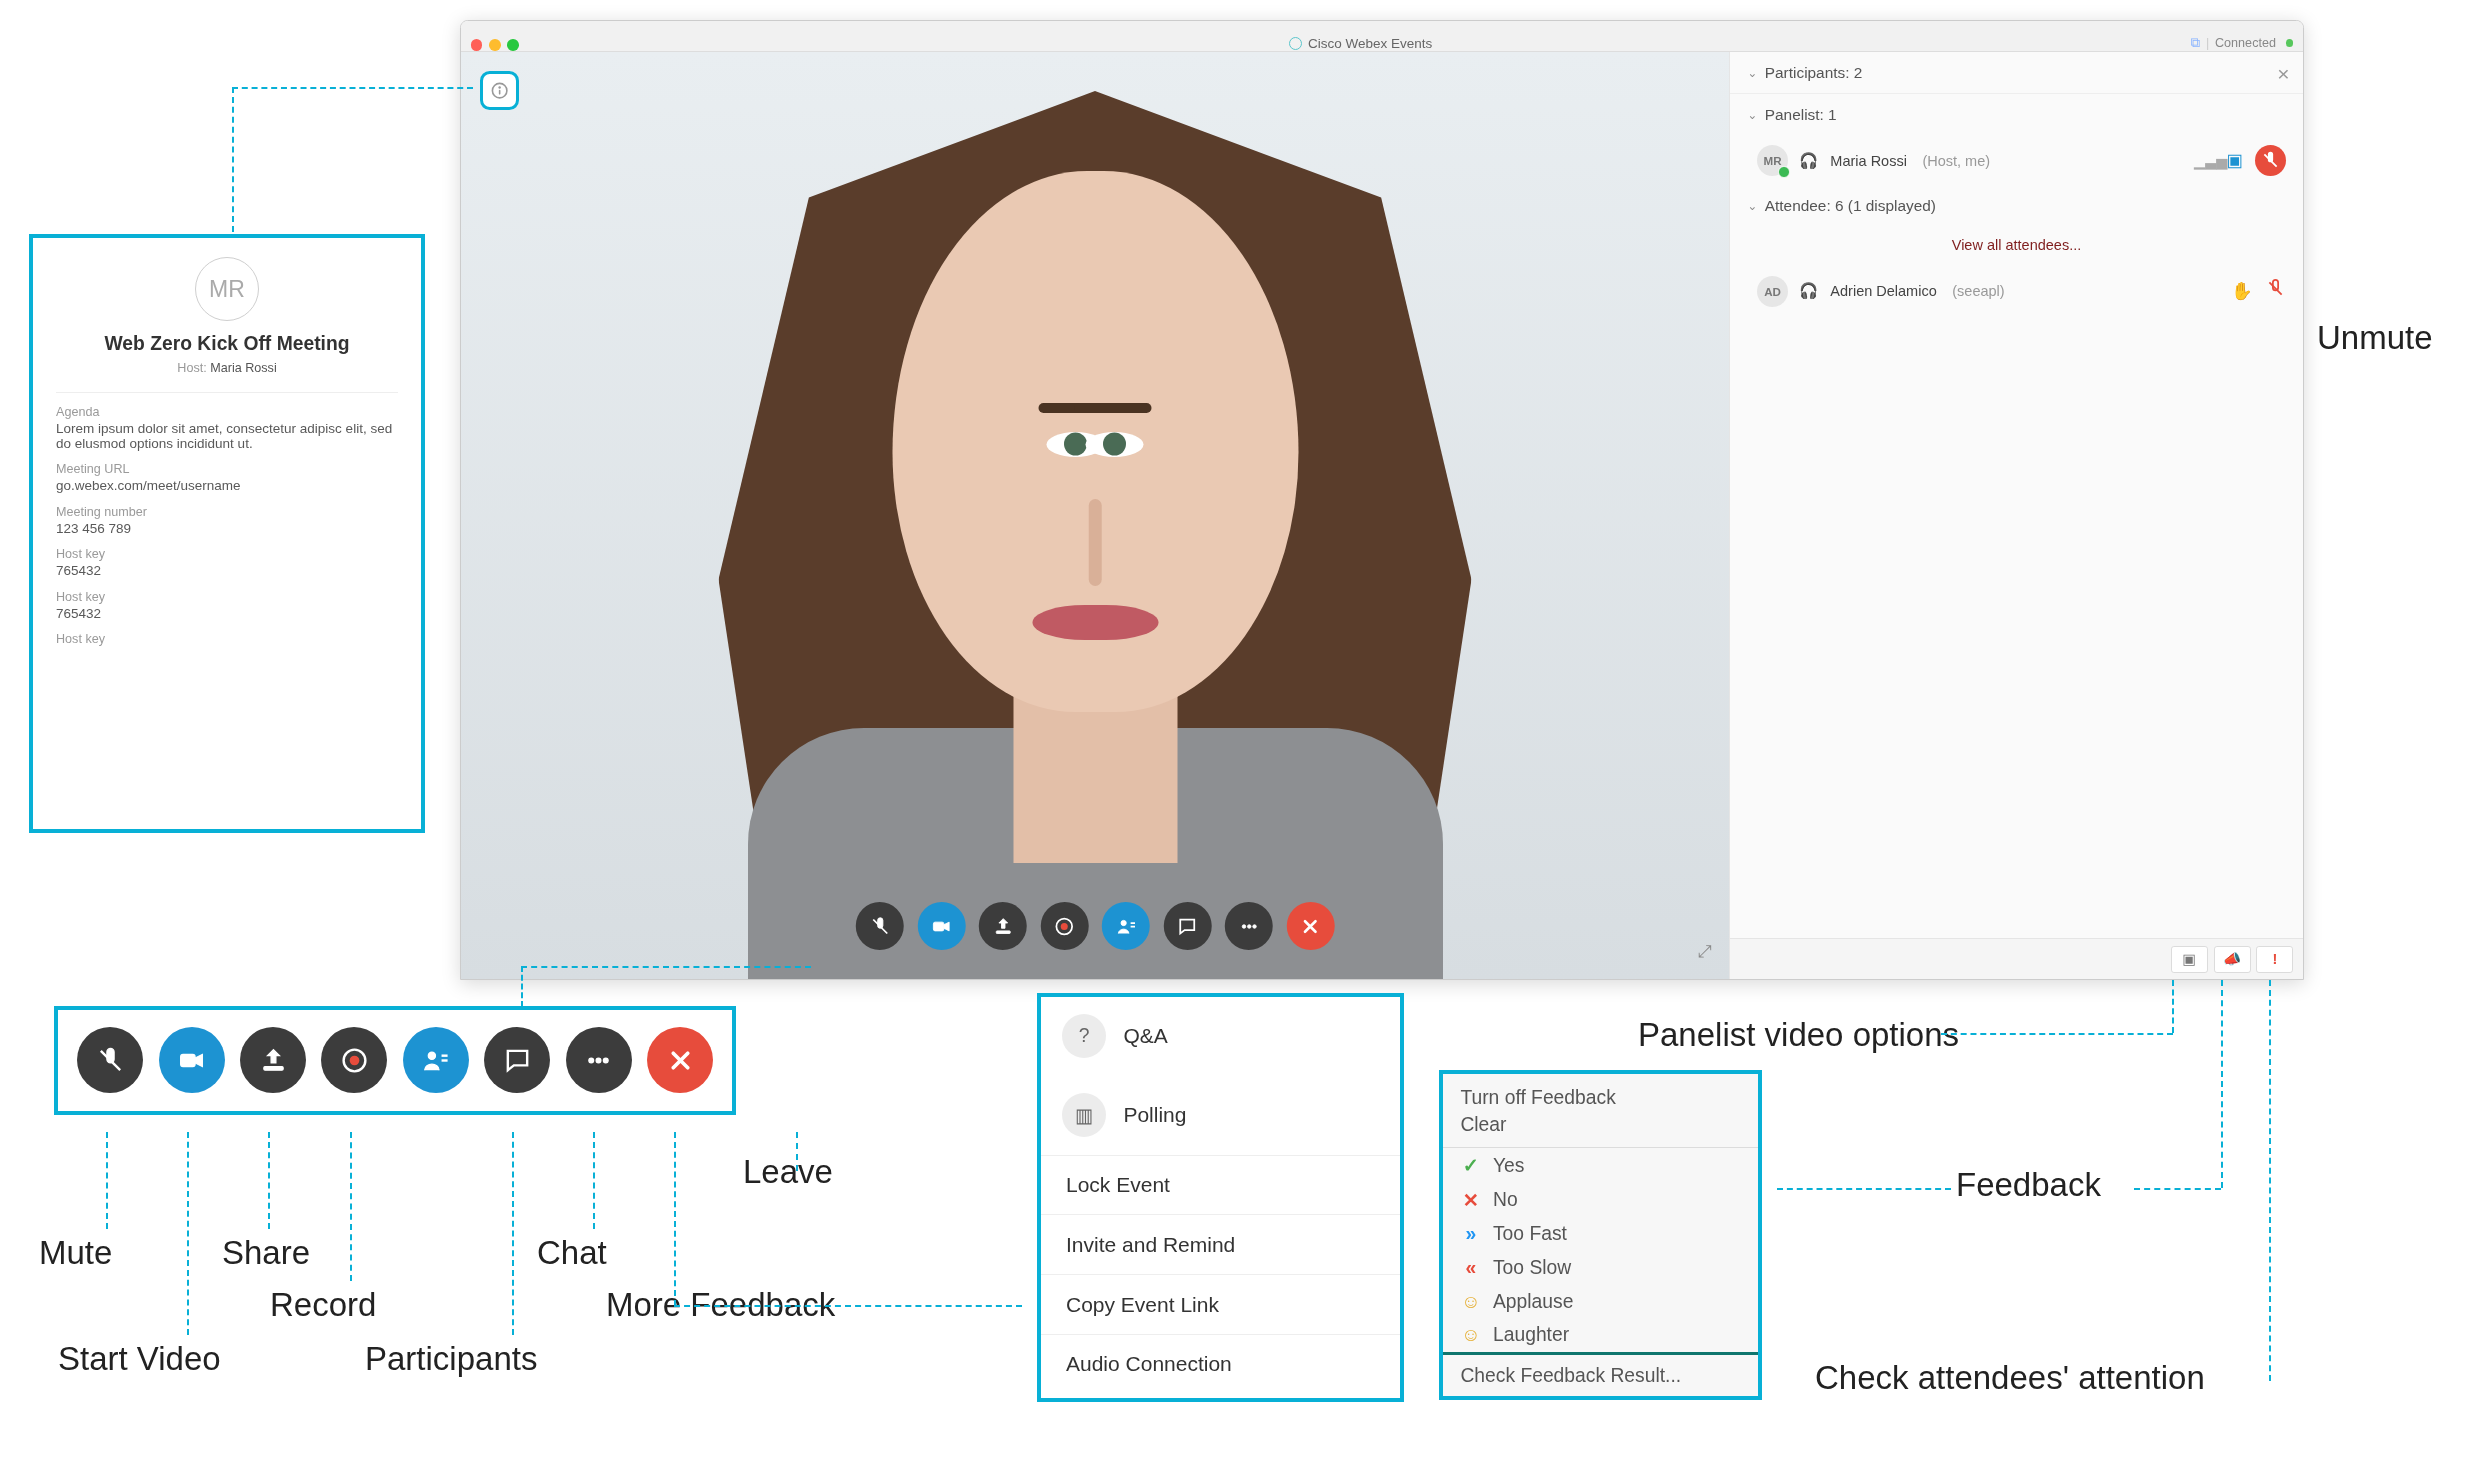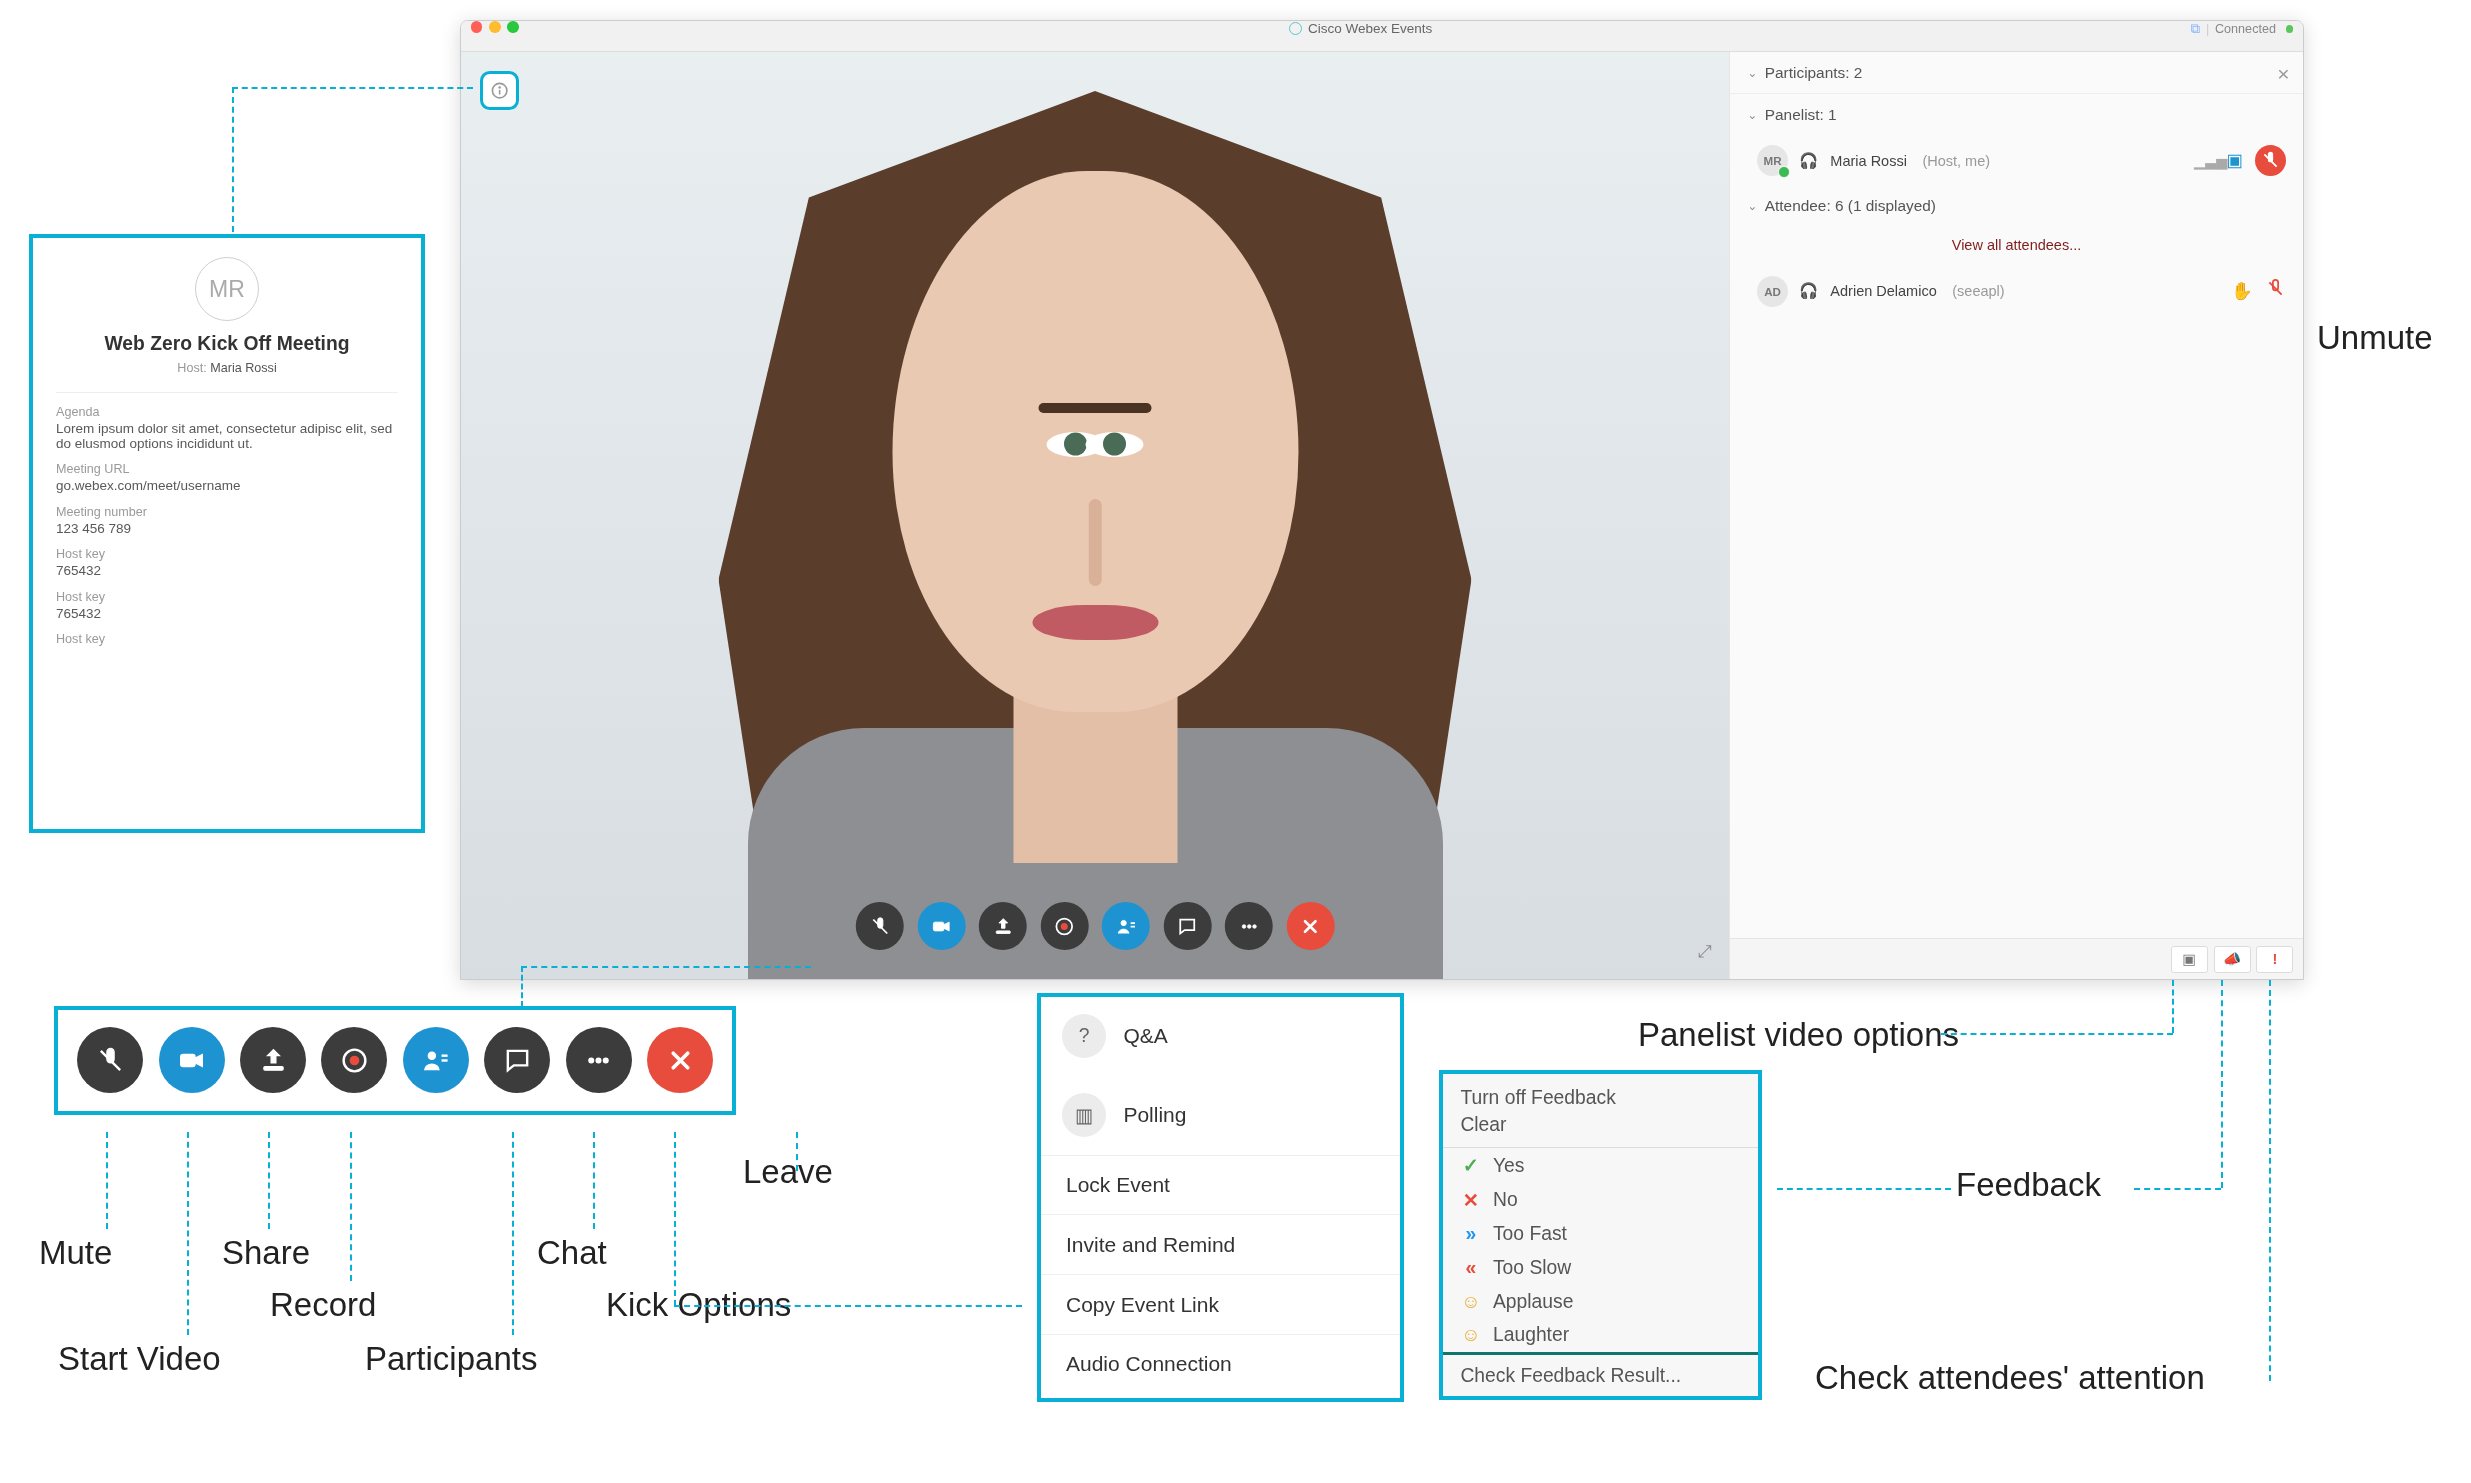--- a/index.html
+++ b/index.html
@@ -24,21 +24,21 @@
     border-radius: 7.7px 7.7px 0 0;
     box-shadow: 0 3.9px 19.3px rgba(0,0,0,.15);
     overflow: hidden;
   }
 
   .titlebar {
     height: 31px;
     background: #f1f1f1;
     border-bottom: 1px solid #ddd;
     display: flex;
-    align-items: flex-start;
+    align-items: flex-end;
     padding: 0 9.7px;
     font-size: 13.5px;
     color: #666;
   }
   .traffic { display:flex; gap:6.8px; margin-right:11.6px; }
   .traffic span { width:11.6px; height:11.6px; border-radius:50%; display:block; }
   .traffic .r{background:#ff5f57}.traffic .y{background:#febc2e}.traffic .g{background:#28c840}
   .titlebar-title { flex:1; text-align:center; display:flex; align-items:center; justify-content:center; gap:5.8px; }
   .webex-logo { width:13.5px; height:13.5px; border:1.9px solid #5cc6cc; border-radius:50%; }
   .titlebar-right { display:flex; align-items:center; gap:5.8px; font-size:12.6px; color:#888; }
@@ -532,21 +532,21 @@
 
 <div class="dash" style="left:521px; top:966px; width:290px; border-top-width:2.9px;"></div>
 <div class="dash" style="left:521px; top:966px; height:41px; border-left-width:2.9px;"></div>
 
 <div class="callout" style="left:39px; top:1234px">Mute</div>
 <div class="callout" style="left:58px; top:1340px">Start Video</div>
 <div class="callout" style="left:222px; top:1234px">Share</div>
 <div class="callout" style="left:270px; top:1286px">Record</div>
 <div class="callout" style="left:365px; top:1340px">Participants</div>
 <div class="callout" style="left:537px; top:1234px">Chat</div>
-<div class="callout" style="left:606px; top:1286px">Kick Options</div>
+<div class="callout" style="left:606px; top:1286px">More Feedback</div>
 <div class="callout" style="left:743px; top:1153px">Leave</div>
 
 <div class="dash" style="left:106px; top:1132px; height:97px; border-left-width:2.9px;"></div>
 <div class="dash" style="left:187px; top:1132px; height:203px; border-left-width:2.9px;"></div>
 <div class="dash" style="left:268px; top:1132px; height:97px; border-left-width:2.9px;"></div>
 <div class="dash" style="left:350px; top:1132px; height:149px; border-left-width:2.9px;"></div>
 <div class="dash" style="left:512px; top:1132px; height:203px; border-left-width:2.9px;"></div>
 <div class="dash" style="left:593px; top:1132px; height:97px; border-left-width:2.9px;"></div>
 <div class="dash" style="left:674px; top:1132px; height:174px; border-left-width:2.9px;"></div>
 <div class="dash" style="left:674px; top:1305px; width:348px; border-top-width:2.9px;"></div>

